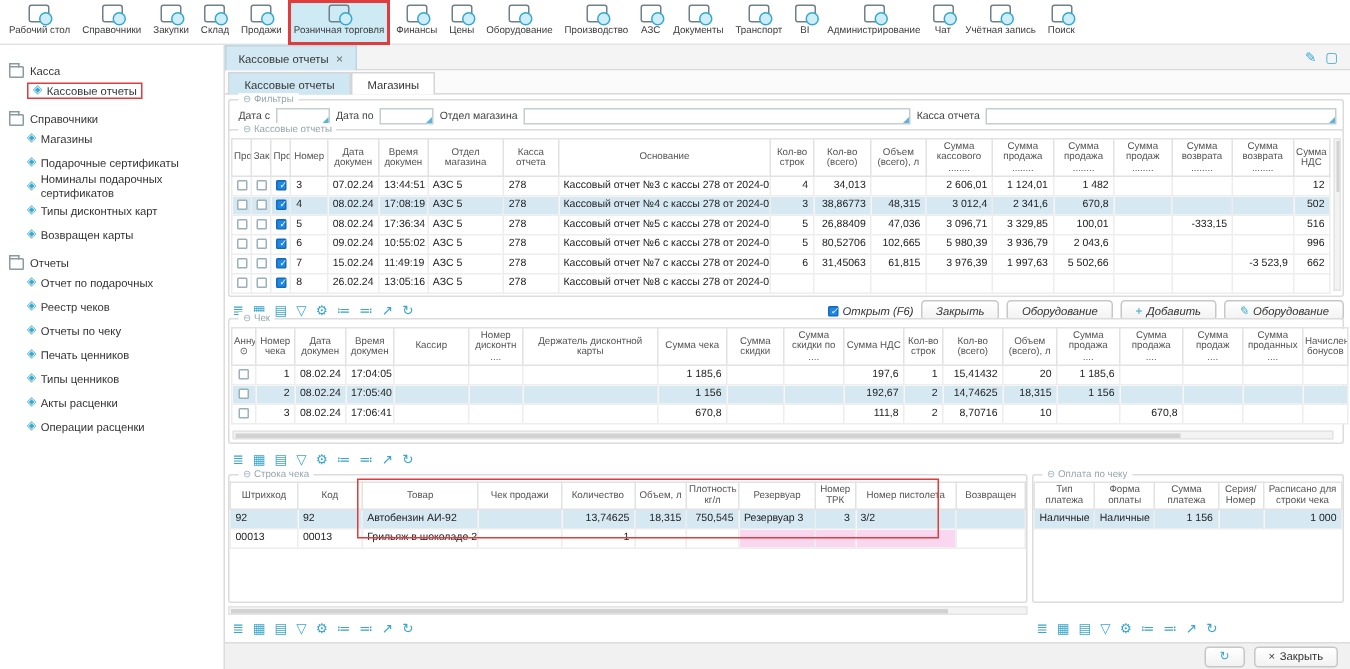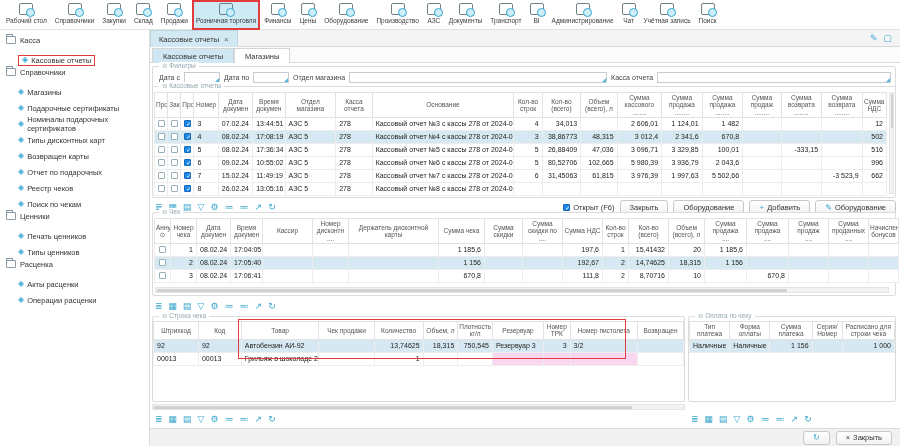--- a/index.html
+++ b/index.html
@@ -15,21 +15,21 @@
   .tb-item { display:flex; flex-direction:column; align-items:center; justify-content:flex-start;
     padding:3px 4px 1px 4px; height:30px; white-space:nowrap; }
   .tb-item .app-icon { width:14px; height:12px; border:1px solid #6f8086; border-radius:2px; position:relative; margin-bottom:2px; }
   .tb-item .app-icon::after { content:""; position:absolute; right:-3px; bottom:-3px; width:7px; height:7px;
     background:#cdeef9; border:1px solid #35a8d0; border-radius:50%; }
   .tb-item .tb-label { font-size:6.5px; color:#3c3c3c; }
   .tb-item.active { background:#cdeaf5; border:2px solid #e23b3b; padding:1px 2px 0 2px; }
   
   #sidebar { position:absolute; left:0; top:30px; width:150px; height:416px; background:#fff;
     border-right:1px solid #dcdcdc; padding:6px 0 0 6px; overflow:hidden; }
-  .sb-group-label { display:flex; align-items:flex-start; gap:4px; height:16px; font-size:7.5px; color:#333; }
+  .sb-group-label { display:flex; align-items:flex-end; gap:4px; height:16px; font-size:7.5px; color:#333; }
   .folder-ic { width:10px; height:8px; border:1px solid #8a9aa2; border-radius:1px; position:relative; flex:0 0 auto; }
   .folder-ic::before { content:""; position:absolute; left:-1px; top:-3px; width:5px; height:2px; border:1px solid #8a9aa2; border-bottom:none; }
   .sb-item { display:flex; align-items:center; gap:3px; height:16px; padding-left:12px; font-size:7.5px; color:#333; cursor:default; }
   .sb-item .gem { color:#35a8d0; font-size:8px; line-height:1; }
   .sb-item.red .lbl-wrap { border:1.5px solid #e23b3b; padding:0 3px; }
   .sb-item .lbl-wrap { display:flex; align-items:center; gap:3px; }
   
   #main { position:absolute; left:150px; top:30px; width:750px; height:416px; background:#fff; }
   #tabbar { position:absolute; left:0; top:0; width:750px; height:17px; background:#f4f4f4; border-bottom:1px solid #d8d8d8; display:flex; }
   .doc-tab { display:flex; align-items:center; gap:5px; background:#d2e9f4; border:1px solid #bcd6e2; border-bottom:none;
@@ -56,21 +56,21 @@
   .tbl td { font-size:7px; color:#222; border:1px solid #ededed; height:13px; padding:0 3px; white-space:nowrap; overflow:hidden; background:#fff; }
   .tbl td.r { text-align:right; } .tbl td.c { text-align:center; }
   .tbl tr.sel td { background:#d6e9f3; }
   .tbl td.pink { background:#f9d7f0; }
   .cb { width:7px; height:7px; border:1px solid #9ab0ba; border-radius:1px; margin:0 auto; background:#fff; position:relative; }
   .cb.on { background:#1e88e5; border-color:#1469bd; }
   .cb.on::after { content:"✓"; position:absolute; left:0; top:-1px; width:7px; text-align:center; color:#fff; font-size:6px; line-height:8px; }
   
   .icon-bar { display:flex; align-items:center; gap:4px; }
   .ibtn { color:#3aa6cc; font-size:9px; line-height:12px; padding:0 1px; }
-  .actions-right { display:flex; align-items:center; gap:5px; }
+  .actions-right { display:flex; align-items:center; gap:5px;font-style:italic; }
   .chk-open { display:flex; align-items:center; gap:3px; font-size:7.5px; color:#333; }
   .btn { display:inline-flex; align-items:center; gap:3px; border:1px solid #c7c7c7; border-radius:3px;
     background:linear-gradient(#ffffff,#f2f2f2); padding:0 9px; font-size:7.5px; height:14px; color:#333; white-space:nowrap; }
   .btn .bic { color:#3aa6cc; font-size:8px; }
   
   .hscroll { position:absolute; height:6px; background:#f3f3f3; border:1px solid #e4e4e4; }
   .hscroll .thumb { position:absolute; left:1px; top:1px; height:3px; background:#d2d2d2; }
   .vscroll { position:absolute; width:5px; background:#f3f3f3; border:1px solid #e4e4e4; }
   .vscroll .vthumb { position:absolute; left:1px; top:1px; width:2px; background:#d2d2d2; }
   
@@ -195,57 +195,53 @@
           <span class="gem">◈</span>
           <span>Типы дисконтных карт</span>
         </span>
       </div>
       <div class="sb-item">
         <span class="lbl-wrap">
           <span class="gem">◈</span>
           <span>Возвращен карты</span>
         </span>
       </div>
-      <div class="sb-item">
-        <span class="lbl-wrap">
-          <span class="gem">◈</span>
-          <span>Отчет по подарочных</span>
-        </span>
-      </div>
-      <div class="sb-item">
-        <span class="lbl-wrap">
-          <span class="gem">◈</span>
-          <span>Реестр чеков</span>
-        </span>
-      </div>
-      <div class="sb-item">
-        <span class="lbl-wrap">
-          <span class="gem">◈</span>
-          <span>Поиск по чекам</span>
-        </span>
-      </div>
       <div class="sb-group-label">
         <span class="folder-ic"></span>
-        <span>Ценники</span>
+        <span>Отчеты</span>
+      </div>
+      <div class="sb-item">
+        <span class="lbl-wrap">
+          <span class="gem">◈</span>
+          <span>Отчет по подарочных</span>
+        </span>
+      </div>
+      <div class="sb-item">
+        <span class="lbl-wrap">
+          <span class="gem">◈</span>
+          <span>Реестр чеков</span>
+        </span>
+      </div>
+      <div class="sb-item">
+        <span class="lbl-wrap">
+          <span class="gem">◈</span>
+          <span>Отчеты по чеку</span>
+        </span>
       </div>
       <div class="sb-item">
         <span class="lbl-wrap">
           <span class="gem">◈</span>
           <span>Печать ценников</span>
         </span>
       </div>
       <div class="sb-item">
         <span class="lbl-wrap">
           <span class="gem">◈</span>
           <span>Типы ценников</span>
         </span>
-      </div>
-      <div class="sb-group-label">
-        <span class="folder-ic"></span>
-        <span>Расценка</span>
       </div>
       <div class="sb-item">
         <span class="lbl-wrap">
           <span class="gem">◈</span>
           <span>Акты расценки</span>
         </span>
       </div>
       <div class="sb-item">
         <span class="lbl-wrap">
           <span class="gem">◈</span>

